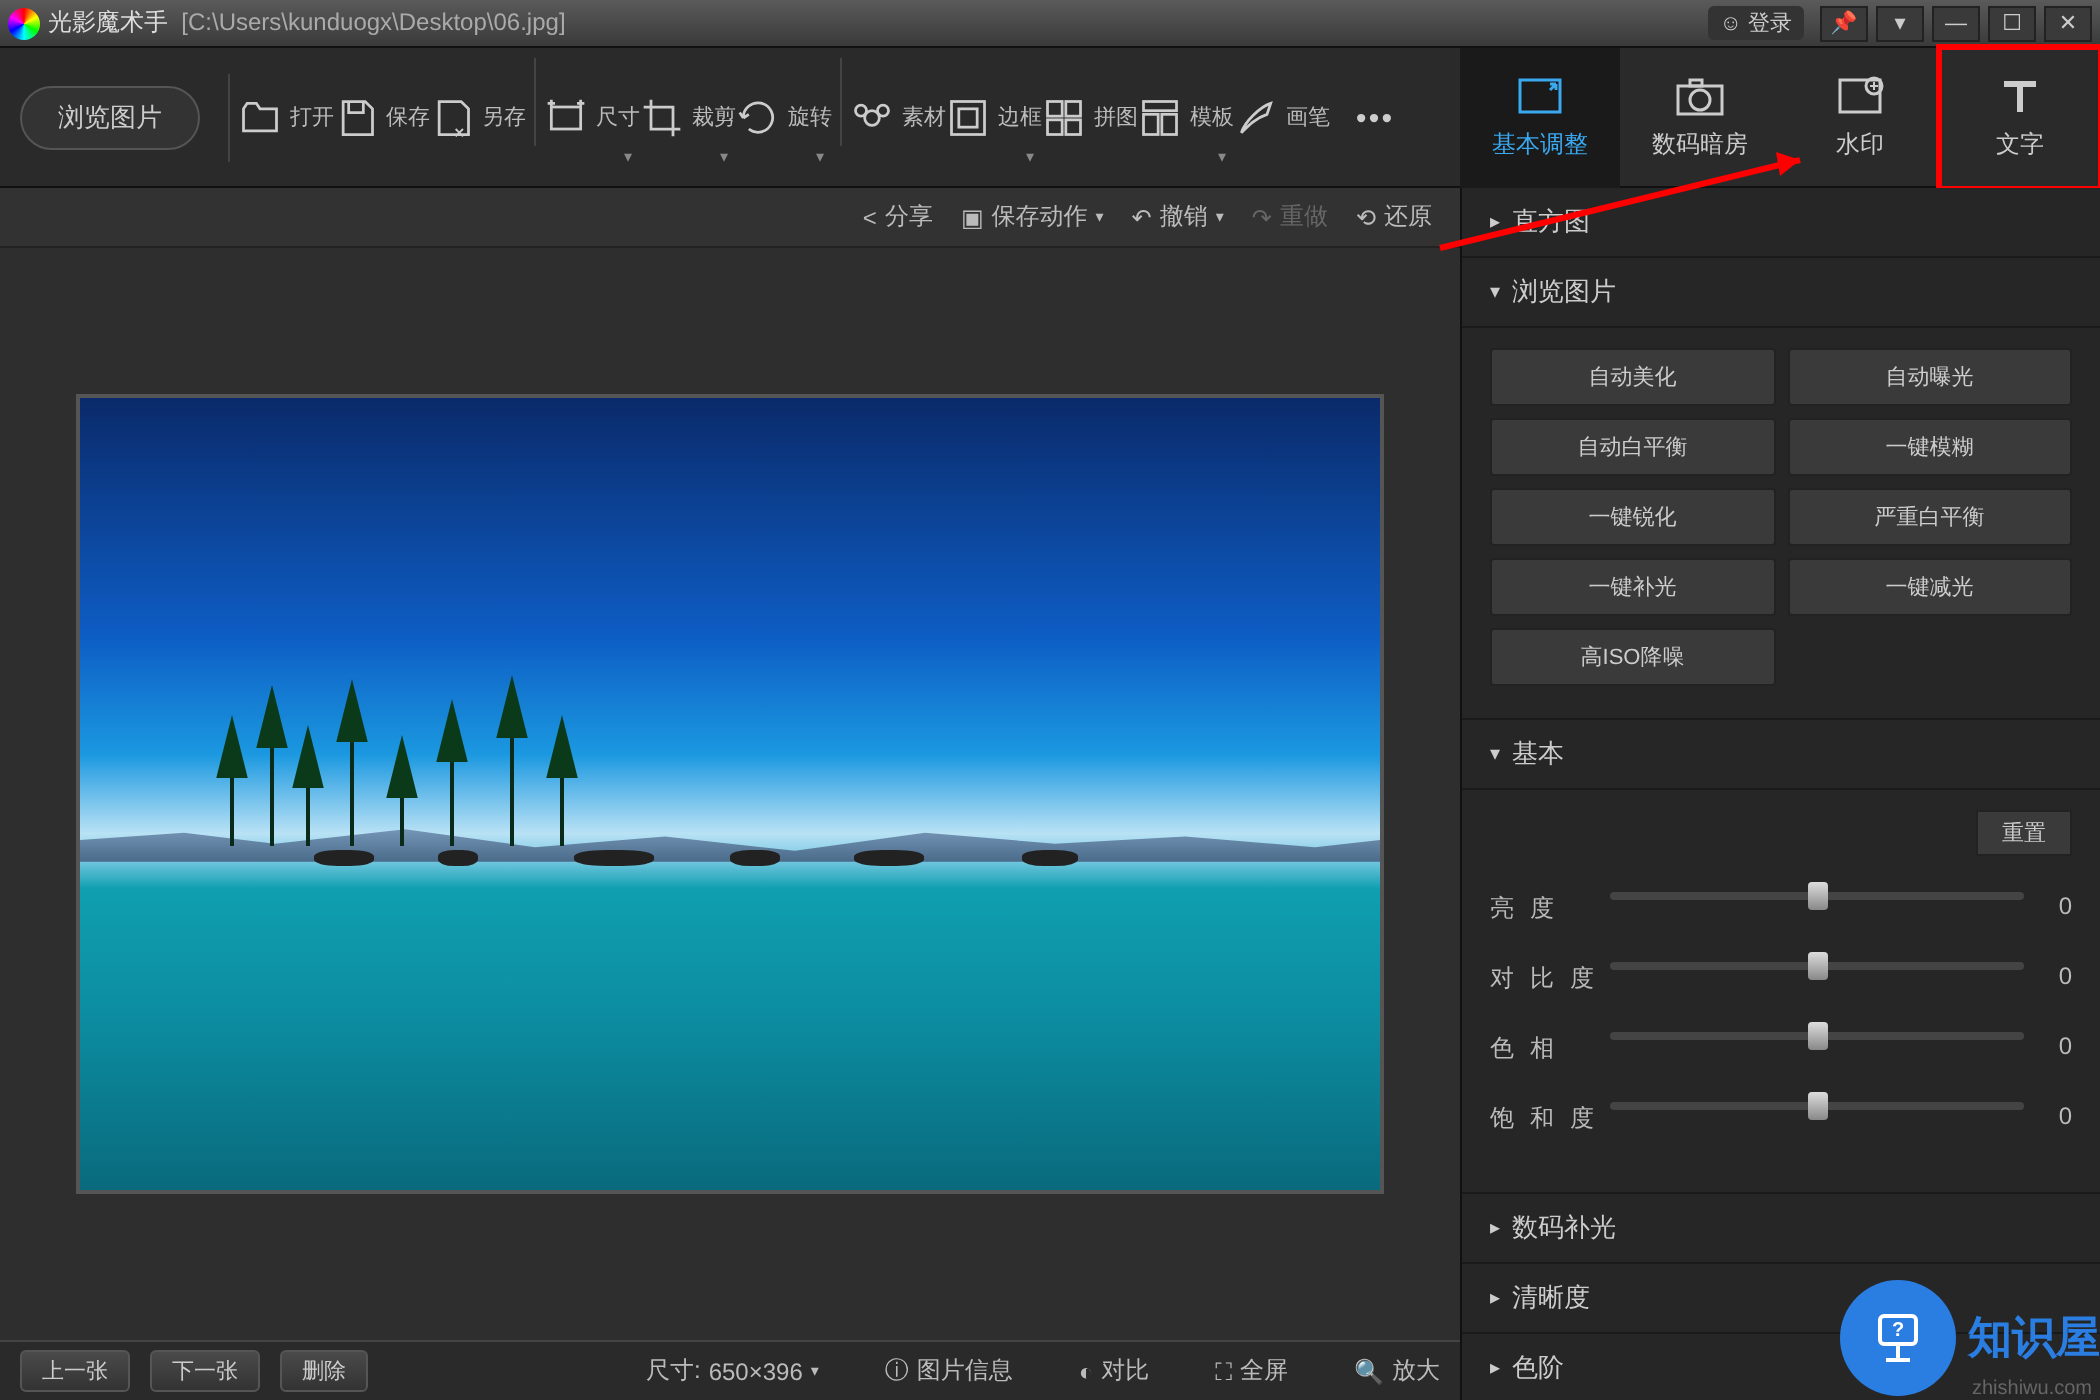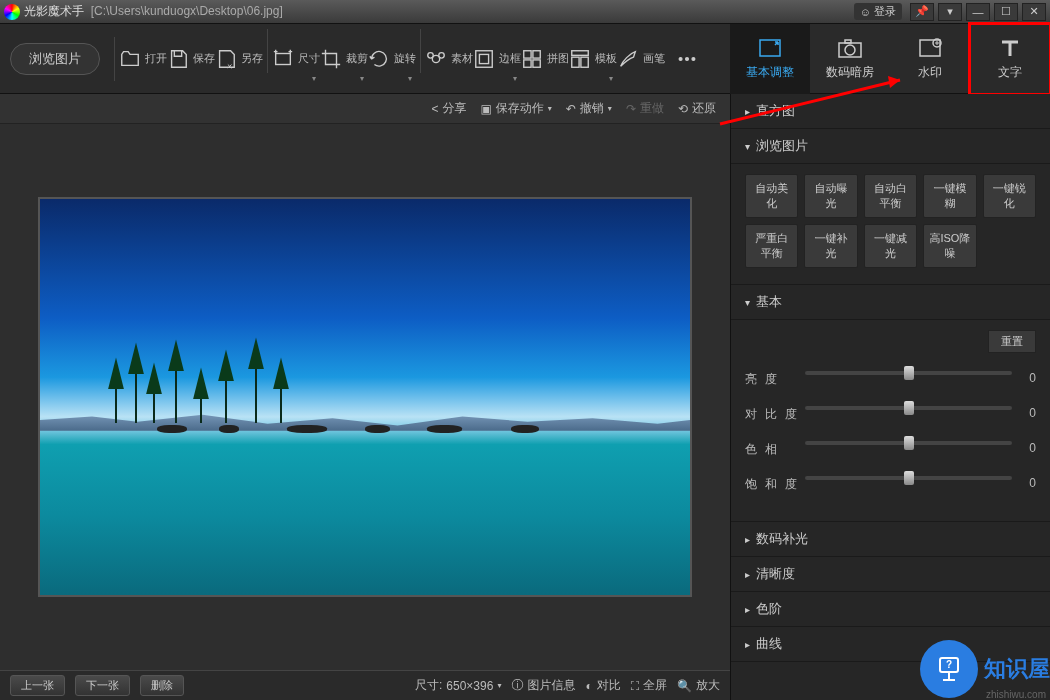--- a/index.html
+++ b/index.html
@@ -31,27 +31,27 @@
 .photo { width:650px; height:396px; background:linear-gradient(to bottom,#0a2a6a 0%,#0d5dc4 30%,#1b98e0 45%,#b9e2f5 55%,#7fcbe5 58%,#0f9fb0 62%,#0c8a9e 80%,#0a6a7d 100%); position:relative; overflow:hidden; box-shadow:0 0 0 2px #555; }
 .photo .mtn { position:absolute; left:0; right:0; top:54%; height:18px; background:linear-gradient(to top,#4a6a8a,#7a9abb); clip-path:polygon(0 100%,0 40%,8% 20%,15% 50%,25% 10%,35% 60%,45% 30%,55% 70%,65% 20%,75% 50%,85% 30%,95% 60%,100% 40%,100% 100%); }
 .photo .rocks { position:absolute; left:10%; right:10%; top:57%; height:10px; }
 .photo .rocks span { position:absolute; background:#222; border-radius:40%; height:8px; }
 .photo .trees { position:absolute; left:10%; top:39%; width:200px; height:70px; }
 .tree { position:absolute; bottom:0; width:2px; background:#0a2a1a; }
 .tree::before { content:""; position:absolute; left:-7px; top:-26px; width:16px; height:32px; background:#0a3a1a; clip-path:polygon(50% 0,100% 100%,0 100%); }
 .bottom-bar { height:30px; background:#2a2a2a; display:flex; align-items:center; gap:10px; padding:0 10px; font-size:12px; border-top:1px solid #444; }
 .bottom-btn { padding:2px 10px; background:linear-gradient(#4a4a4a,#333); border:1px solid #555; border-radius:3px; cursor:pointer; font-size:11px; }
 .spacer { flex:1; }
-.b-item { display:flex; align-items:center; gap:4px; cursor:pointer; color:#bbb; }
+.b-item { display:flex; align-items:center; gap:4px; cursor:pointer; color:#bbb;margin-left:23px; }
 .side-panel { width:320px; background:#262626; overflow-y:auto; border-left:1px solid #111; position:relative; }
 .section-hdr { display:flex; align-items:center; padding:8px 14px; font-size:13px; color:#ccc; cursor:pointer; border-bottom:1px solid #1a1a1a; }
 .section-hdr.collapsed::before { content:"▸"; margin-right:6px; font-size:10px; }
 .section-hdr.expanded::before { content:"▾"; margin-right:6px; font-size:10px; }
 .section-body { padding:10px 14px; border-bottom:1px solid #1a1a1a; }
-.btn-grid { display:grid; grid-template-columns:repeat(5,1fr); gap:6px; margin-bottom:6px; }
+.btn-grid { display:grid; grid-template-columns:repeat(2,1fr); gap:6px; margin-bottom:6px; }
 .grid-btn { background:#3a3a3a; border:1px solid #222; padding:6px 4px; font-size:11px; text-align:center; cursor:pointer; border-radius:2px; color:#ccc; }
 .btn-row2 { display:flex; gap:6px; margin-top:10px; }
 .btn-row2 .grid-btn { flex:1; }
 .basic-hdr-row { display:flex; align-items:center; }
 .reset-btn { margin-left:auto; background:#3a3a3a; border:1px solid #222; padding:3px 12px; font-size:11px; cursor:pointer; }
 .slider-row { display:flex; align-items:flex-start; gap:0; margin:18px 0; font-size:12px; }
 .slider-label { width:60px; letter-spacing:8px; color:#bbb; }
 .slider-track { flex:1; height:4px; background:#444; position:relative; border-radius:2px; }
 .slider-thumb { position:absolute; top:-5px; left:50%; width:10px; height:14px; background:linear-gradient(#ddd,#888); border-radius:2px; transform:translateX(-50%); cursor:pointer; }
 .slider-val { width:24px; text-align:right; color:#bbb; }

